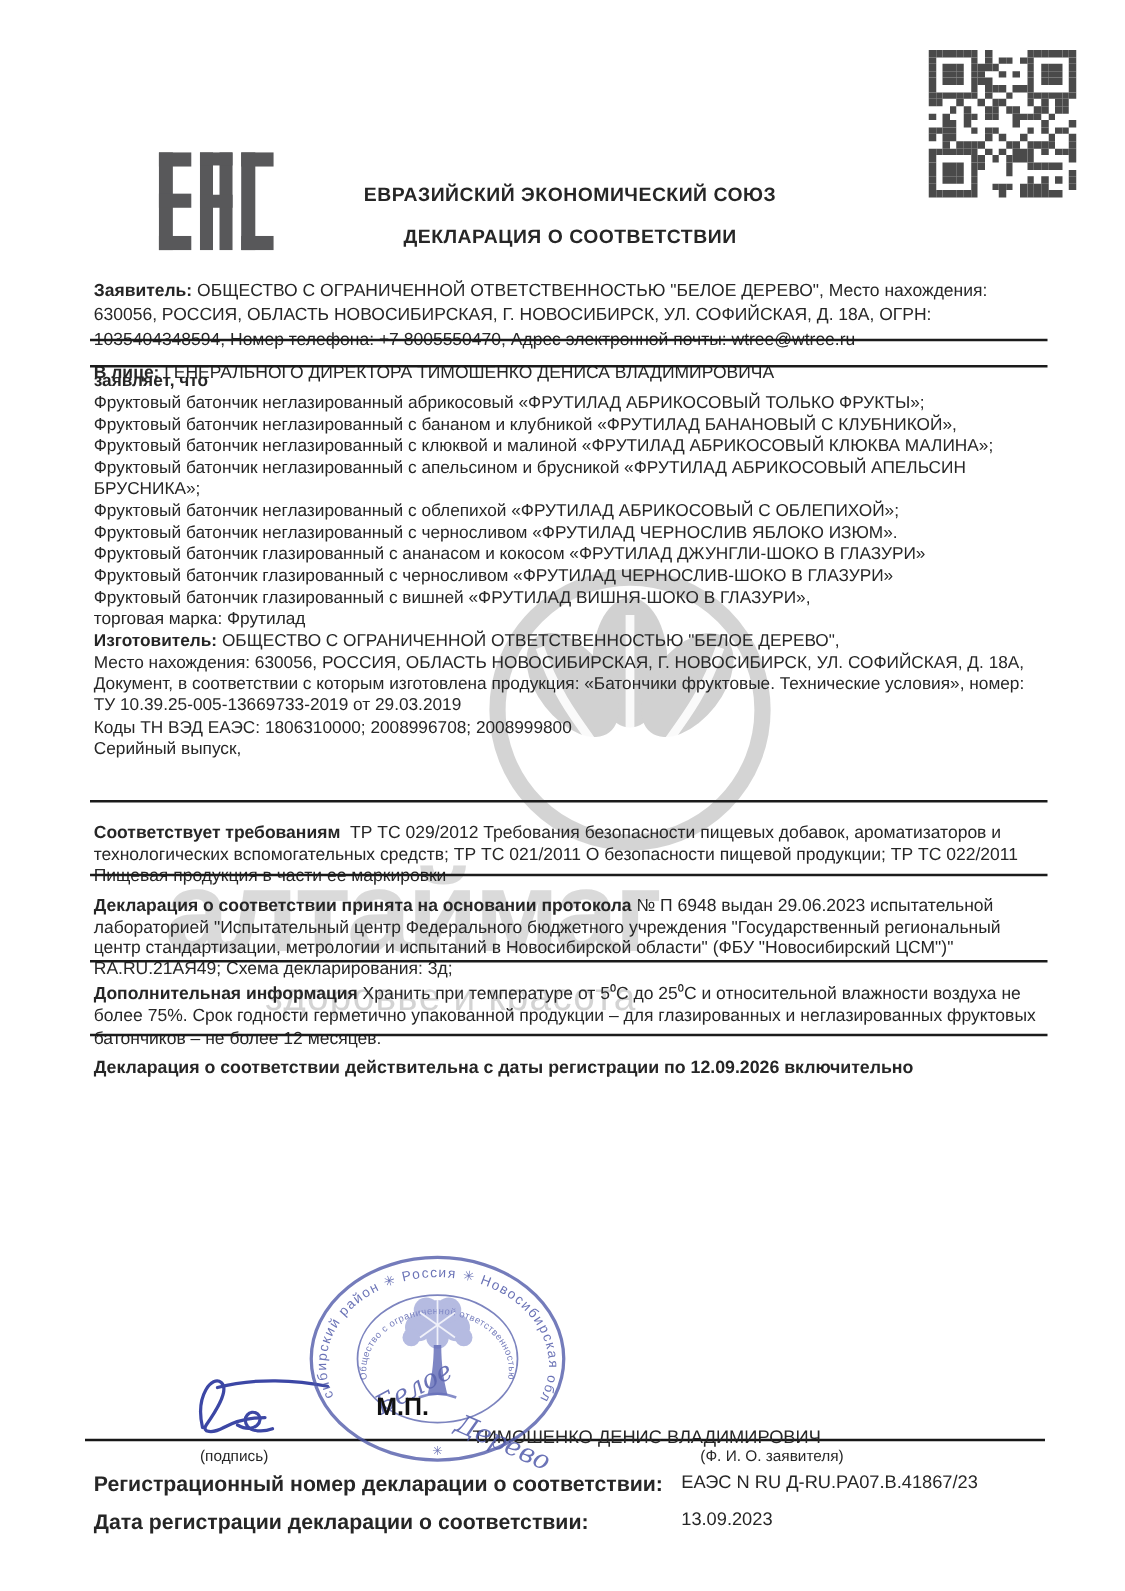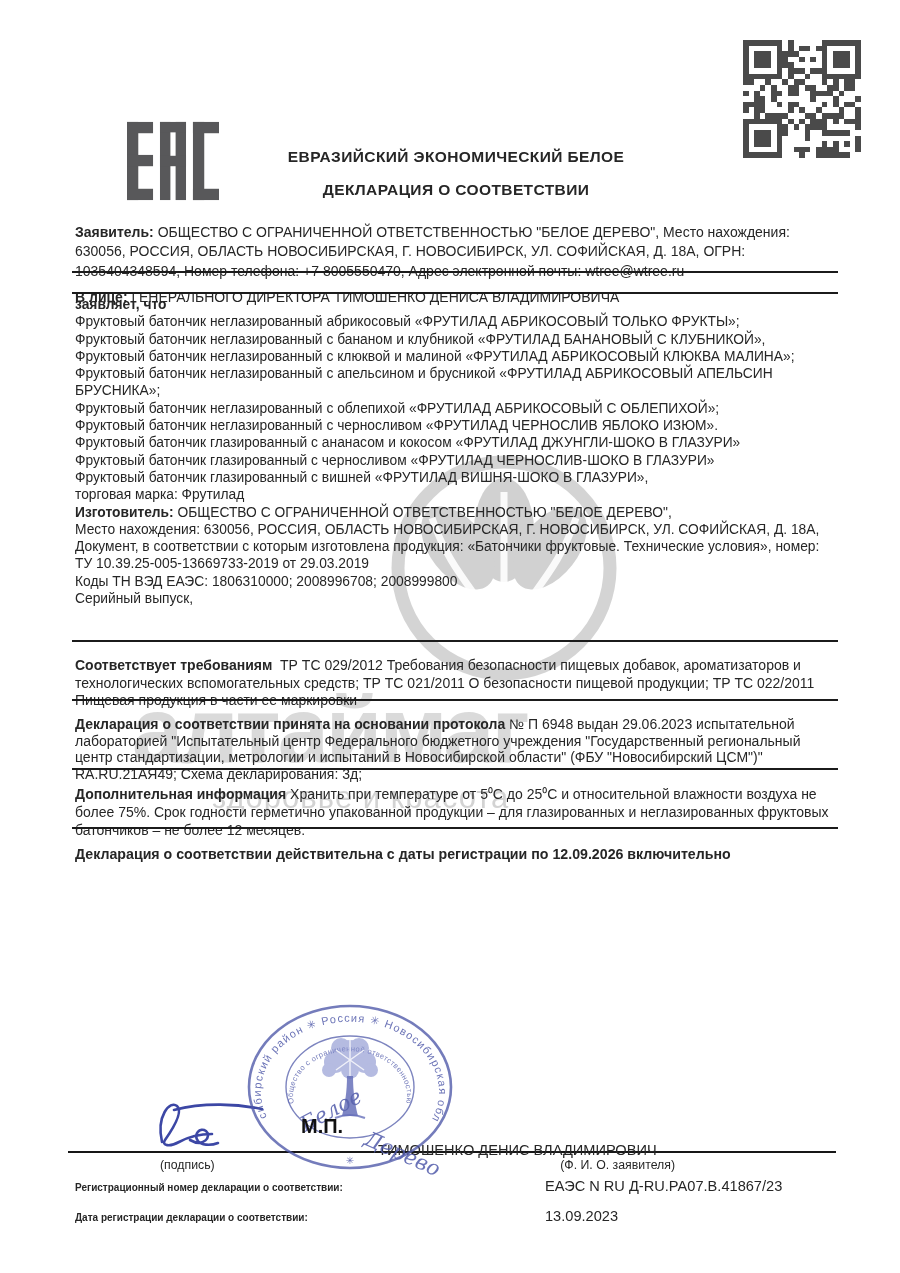--- a/index.html
+++ b/index.html
@@ -26,21 +26,21 @@
   
   .stamp{position:absolute;left:243px;top:1000px;width:214px;height:176px;z-index:3;opacity:.92;}
   .sig{position:absolute;left:146px;top:1094px;width:125px;height:62px;z-index:3;}
   .mp{position:absolute;left:301px;top:1115px;font-size:20px;font-weight:bold;color:#111;z-index:4;}
   .fio{position:absolute;left:378px;top:1130px;font-size:14.6px;z-index:2;margin-top:12px;}
   .sigline{position:absolute;left:68px;top:1151px;width:768px;height:2px;background:#171717;z-index:2;}
   .cap{position:absolute;top:1158px;font-size:12.3px;z-index:2;}
   .cap1{left:160px;width:100px;text-align:left;}
   .cap2{left:515px;width:160px;text-align:right;}
   .reg{position:absolute;left:0;width:762px;font-size:14.6px;z-index:2;}
-  .reg b{font-size:10px;}
+  .reg b{font-size:17px;}
   .regval{position:absolute;left:470px;top:0;font-weight:normal;}
 </style>
 </head>
 <body>
 
 <div class="page">
 
   <svg class="wm" style="left:388px;top:452px;width:232px;height:232px;" viewBox="0 0 232 232">
     <circle cx="116" cy="116" r="106" fill="none" stroke="#c6c6c6" stroke-width="13" opacity=".75"></circle>
     <g fill="#c6c6c6" opacity=".8">
@@ -516,21 +516,21 @@
       <div class="qd"></div>
       <div class="qd"></div>
       <div class="qd"></div>
       <div></div>
       <div></div>
     </div>
 
   <div class="content">
 
     <div class="titles">
-      <div class="t1">ЕВРАЗИЙСКИЙ ЭКОНОМИЧЕСКИЙ БЕЛОЕ</div>
+      <div class="t1">ЕВРАЗИЙСКИЙ ЭКОНОМИЧЕСКИЙ СОЮЗ</div>
       <div class="t2">ДЕКЛАРАЦИЯ О СООТВЕТСТВИИ</div>
     </div>
 
     <p class="par" style="top:209px"><b>Заявитель:</b> <span>ОБЩЕСТВО С ОГРАНИЧЕННОЙ ОТВЕТСТВЕННОСТЬЮ "БЕЛОЕ ДЕРЕВО", Место нахождения: 630056, РОССИЯ, ОБЛАСТЬ НОВОСИБИРСКАЯ, Г. НОВОСИБИРСК, УЛ. СОФИЙСКАЯ, Д. 18А, ОГРН: 1035404348594, Номер телефона: +7 8005550470, Адрес электронной почты: wtree@wtree.ru</span></p>
 
     <div class="rule" style="top:271px"></div>
 
     <p class="par" style="top:274px"><b>В лице:</b> <span>ГЕНЕРАЛЬНОГО ДИРЕКТОРА ТИМОШЕНКО ДЕНИСА ВЛАДИМИРОВИЧА</span></p>
 
     <div class="rule" style="top:292px"></div>

